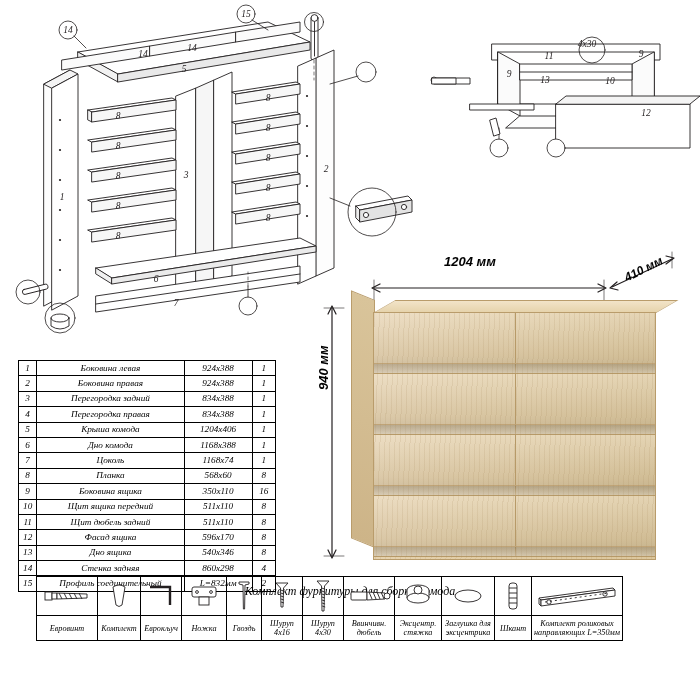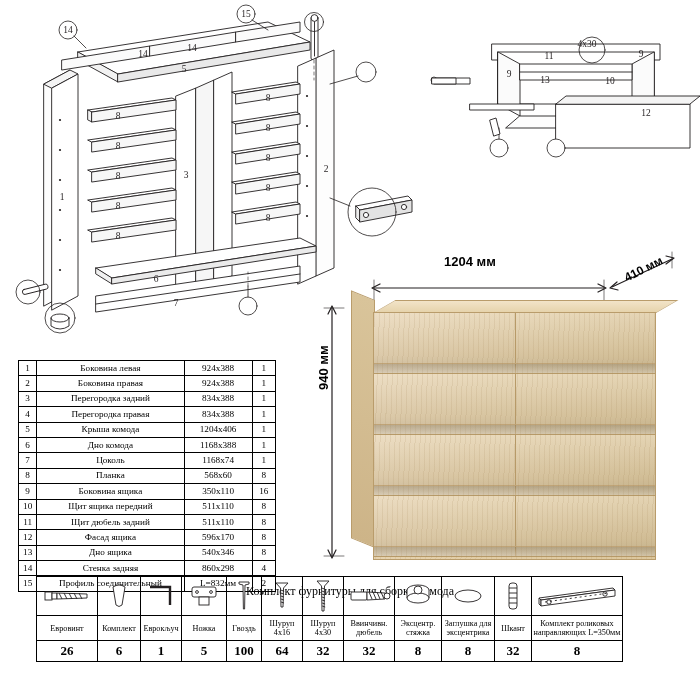--- a/index.html
+++ b/index.html
@@ -11,21 +11,21 @@
     width: 700px;
     height: 700px;
     position: relative;
     font-family: "Liberation Serif", serif;
     color: #000;
     overflow: hidden;
   }
   .root {
     position: absolute;
     left: 0; top: 0;
-    width: 700px; height: 700px;
+    width: 700px; height: 700px; font-style: italic;
   }
   svg.diagram {
     position: absolute;
     left: 0; top: 0;
     width: 700px;
     height: 700px;
   }
   
   .parts-table {
     position: absolute;
@@ -629,30 +629,16 @@
           <td>Ножка</td>
           <td>Гвоздь</td>
           <td>Шуруп<br>4х16</td>
           <td>Шуруп<br>4х30</td>
           <td>Ввинчивн.<br>дюбель</td>
           <td>Эксцентр.<br>стяжка</td>
           <td>Заглушка для<br>эксцентрика</td>
           <td>Шкант</td>
           <td>Комплект роликовых<br>направляющих L=350мм</td>
         </tr>
-      <tr class="counts" id="hw-counts">
-          <td>26</td>
-          <td>6</td>
-          <td>1</td>
-          <td>5</td>
-          <td>100</td>
-          <td>64</td>
-          <td>32</td>
-          <td>32</td>
-          <td>8</td>
-          <td>8</td>
-          <td>32</td>
-          <td>8</td>
-        </tr>
     </tbody>
   </table>
 
 </div>
 
 </body></html>

